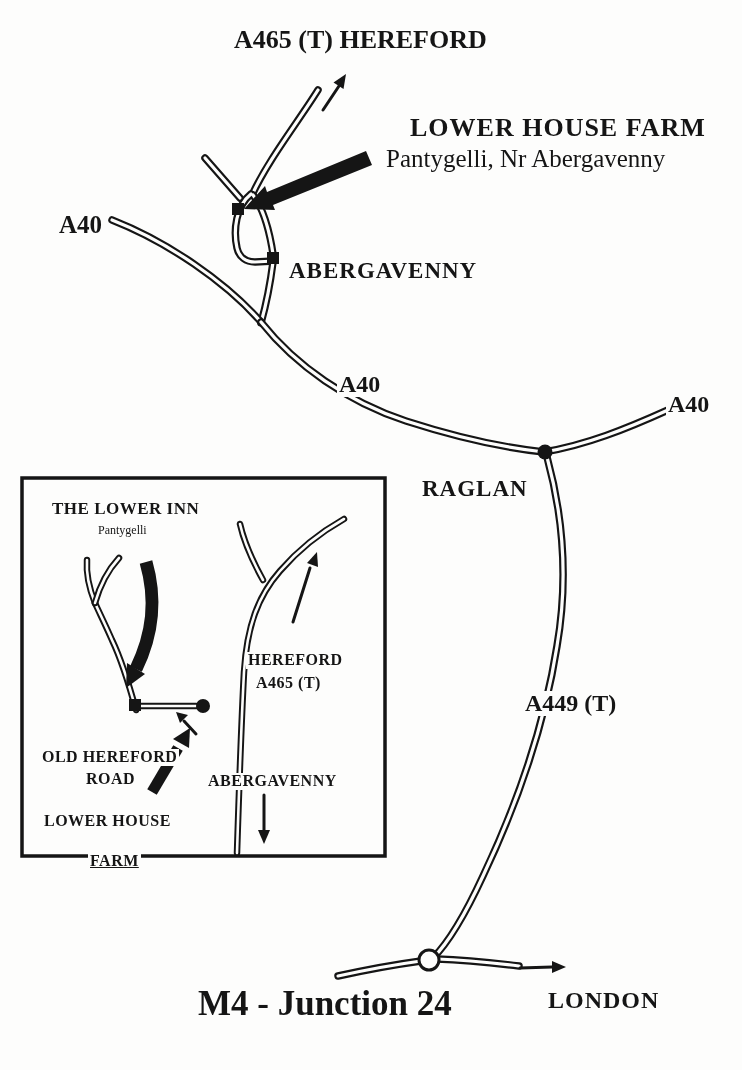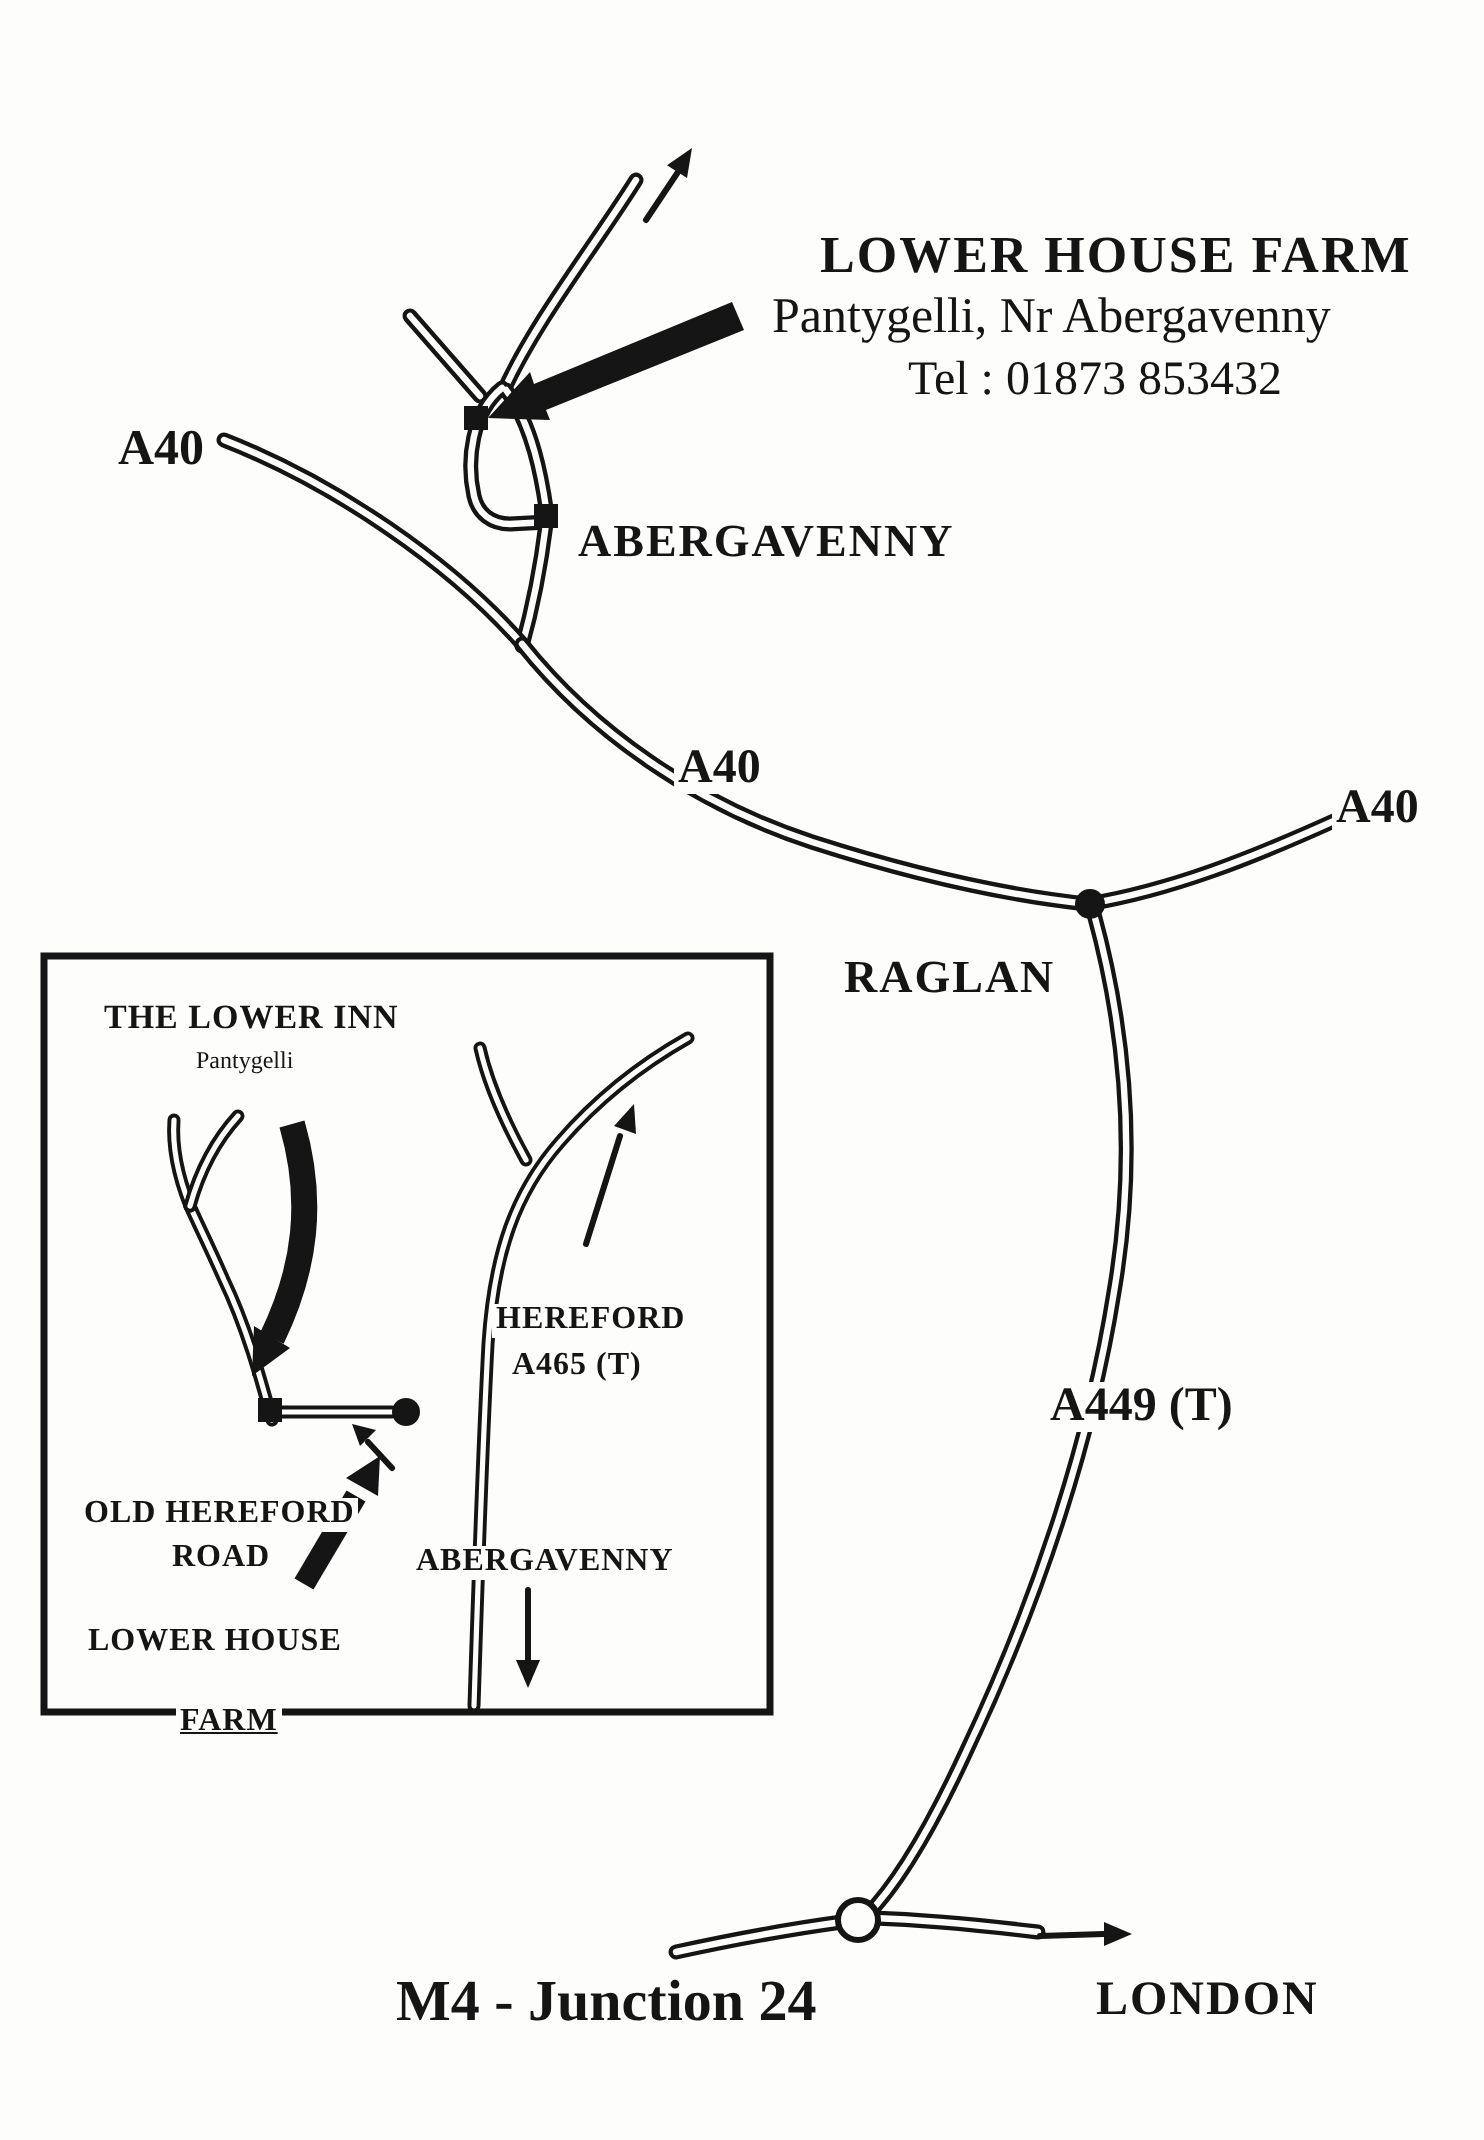--- a/index.html
+++ b/index.html
@@ -26,21 +26,21 @@
     white-space:nowrap;
     line-height:1.05;
     background:#fdfdfc;
     padding:0 2px;
   }
   .b { font-weight:bold; }
   .f26 { font-size:26px; }
   .f25 { font-size:25px; }
   .f24 { font-size:24px; }
   .f23 { font-size:23px; letter-spacing:1px; }
-  .f27 { font-size:29px; }
+  .f27 { font-size:35px; }
   .f18 { font-size:12px; }
   .f17 { font-size:17px; letter-spacing:0.5px; }
   .f16 { font-size:16px; letter-spacing:0.5px;margin-top:12px; }
   .sp  { letter-spacing:1px; }
 </style>
 </head>
 <body>
 
 <div class="page">
 
@@ -158,24 +158,24 @@
       <path class="thin-arrow" d="M293,622 L310,568"></path>
       <polygon class="fill" points="317,552 318,567 307,563"></polygon>
     </g>
 
     <g>
       <path class="thin-arrow" d="M264,795 L264,830"></path>
       <polygon class="fill" points="264,844 258,830 270,830"></polygon>
     </g>
   </svg>
 
+  <div class="label b f26" style="left:232px; top:26px;">A465 (T) HEREFORD</div>
 
   <div class="label f25" style="left:384px; top:146px;">Pantygelli, Nr Abergavenny</div>
   <div class="label b f26 sp" style="left:408px; top:114px;">LOWER HOUSE FARM</div>
-  <div class="label f24" style="left:452px; top:178px;">Tel : 01873 853432</div>
 
   <div class="label b f25" style="left:57px; top:212px;">A40</div>
 
   <div class="label b f23" style="left:287px; top:259px;">ABERGAVENNY</div>
 
   <div class="label b f24" style="left:337px; top:372px;">A40</div>
 
   <div class="label b f24" style="left:666px; top:392px;">A40</div>
 
   <div class="label b f23" style="left:420px; top:477px;">RAGLAN</div>

